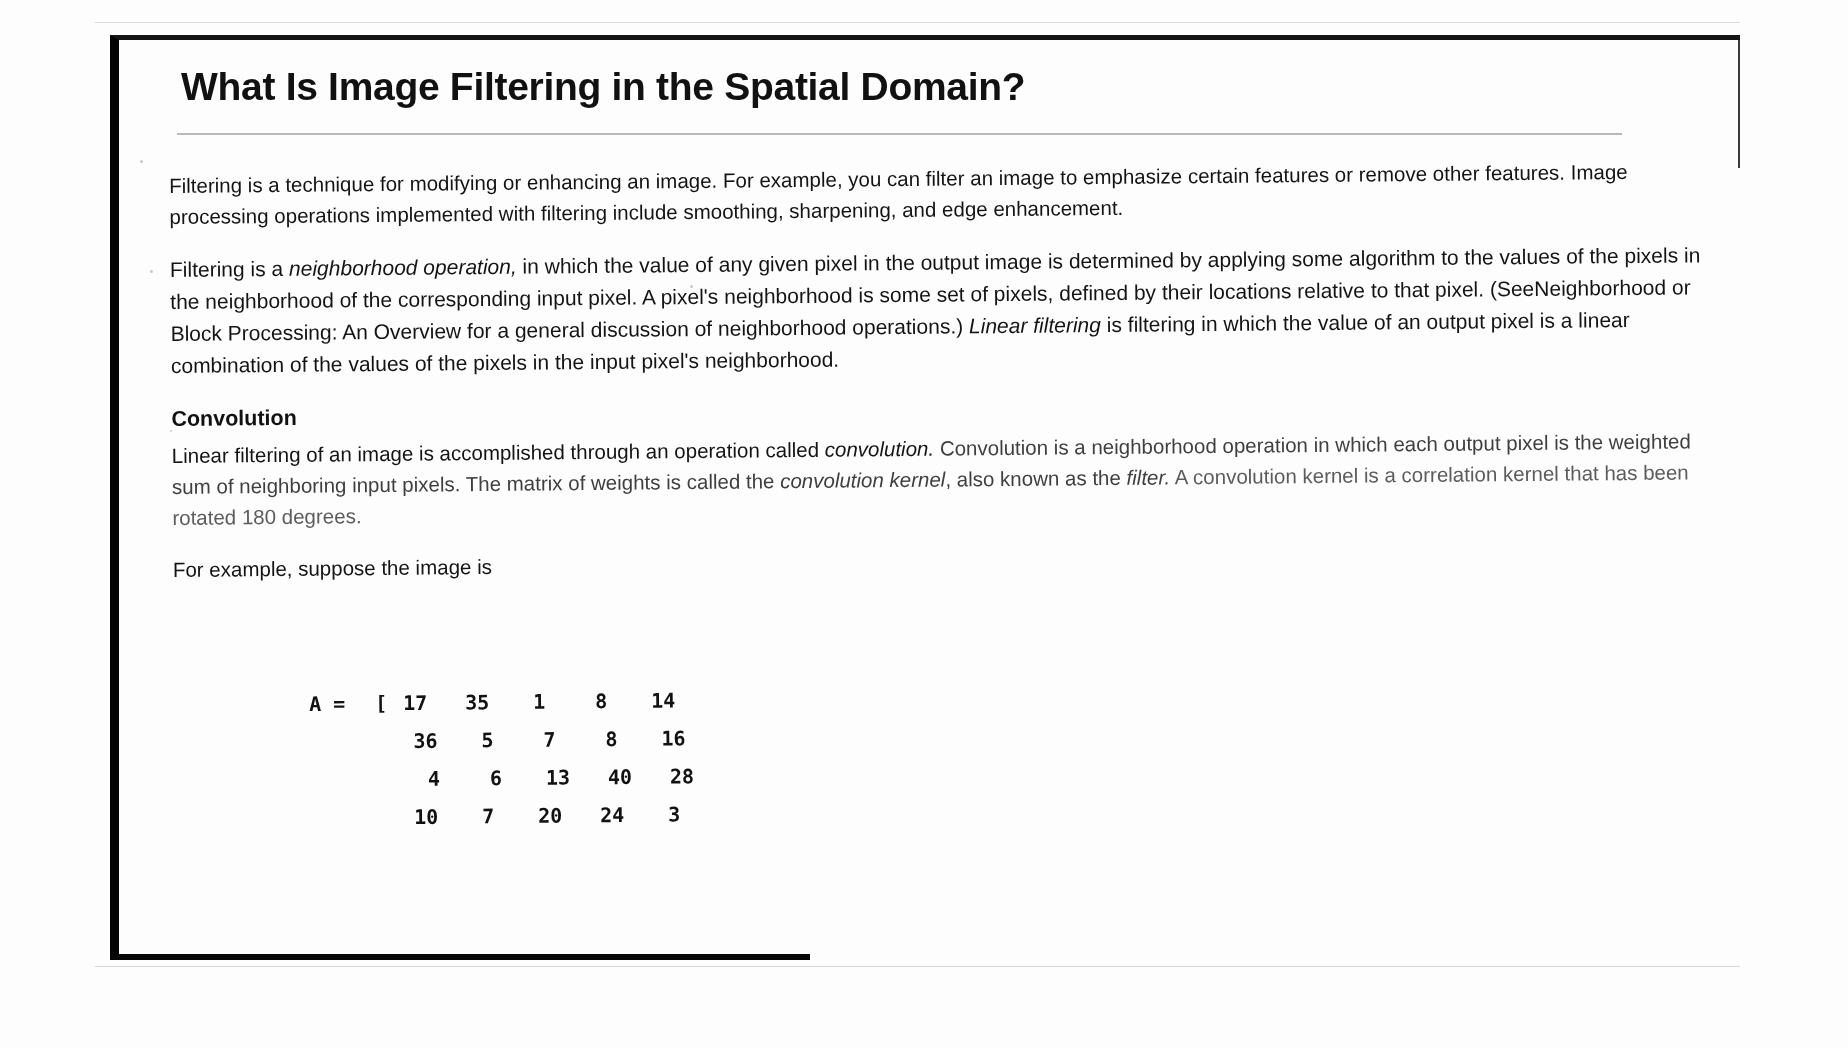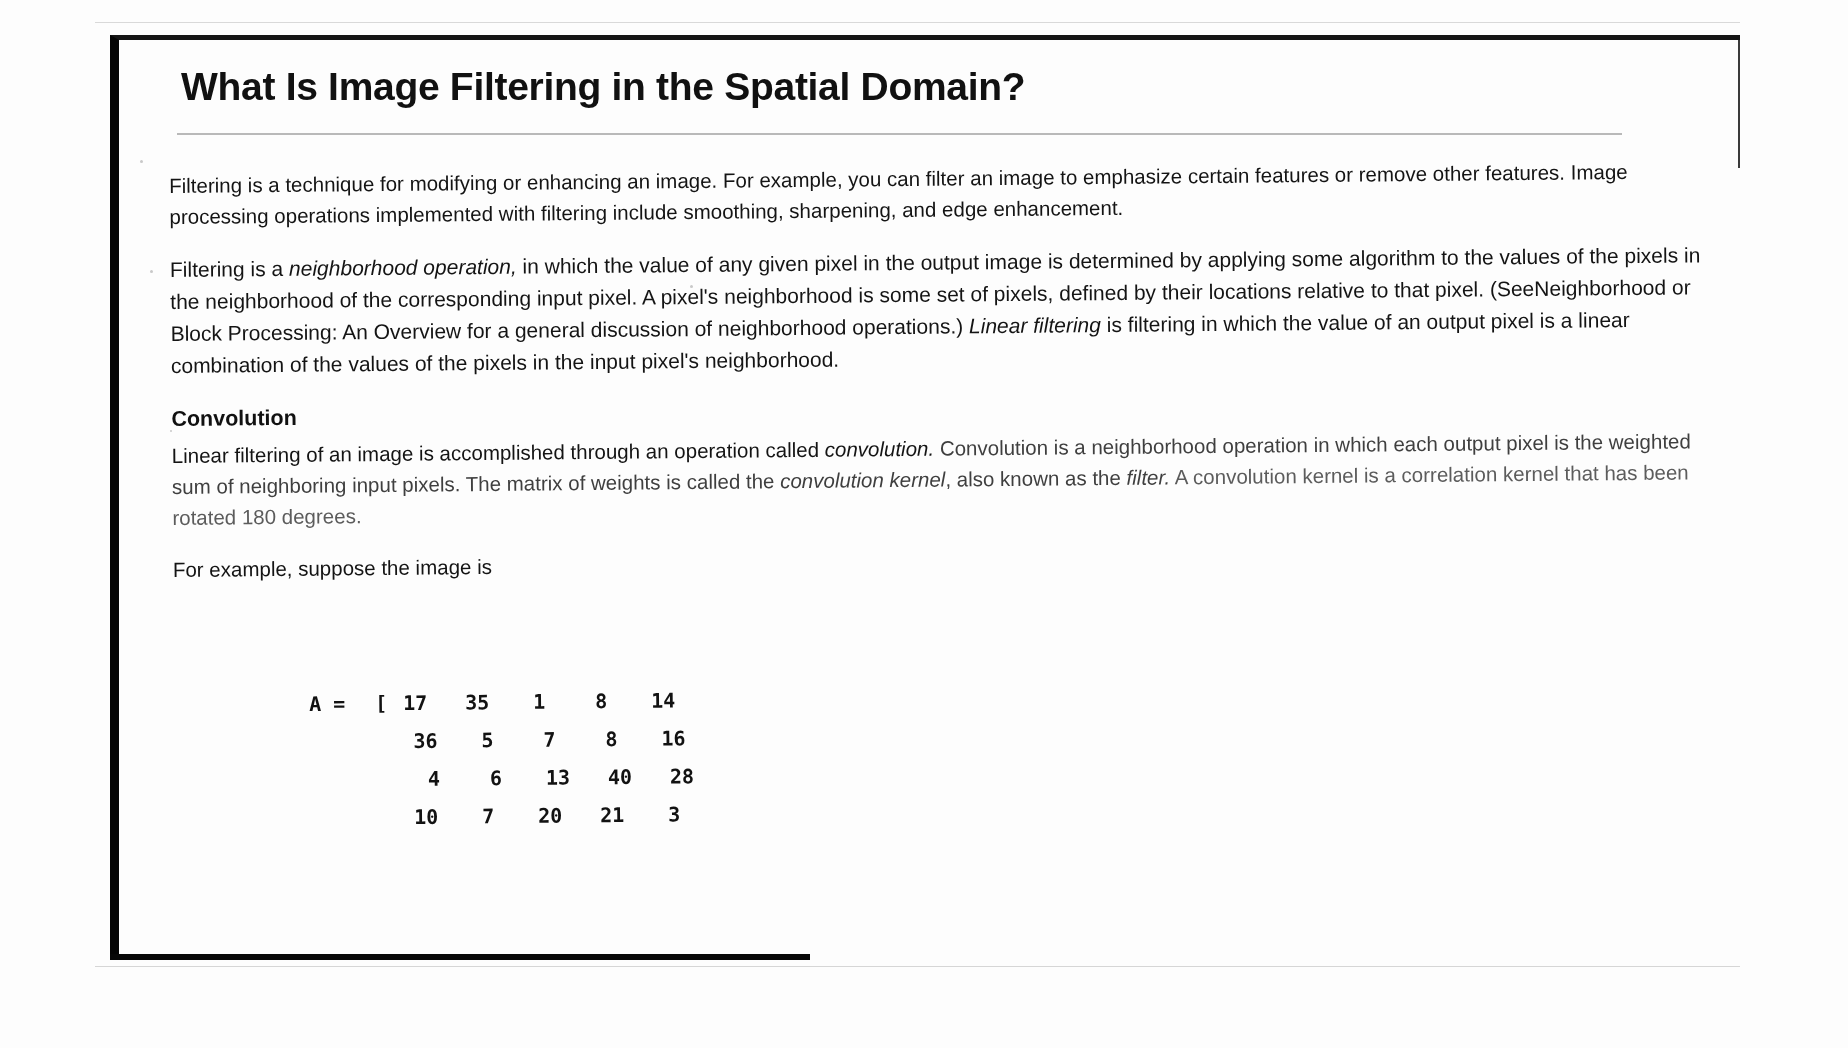--- a/index.html
+++ b/index.html
@@ -210,19 +210,19 @@
         <span class="mcell">13</span>
         <span class="mcell">40</span>
         <span class="mcell">28</span>
       </div>
       <div class="mrow" style="margin-left:10px;">
         <span class="mlabel"></span>
         <span class="mbracket"></span>
         <span class="mcell">10</span>
         <span class="mcell">7</span>
         <span class="mcell">20</span>
-        <span class="mcell">21</span>
+        <span class="mcell">24</span>
         <span class="mcell">3</span>
       </div>
     </div>
 
   </div>
 </div>
 
 </body></html>

